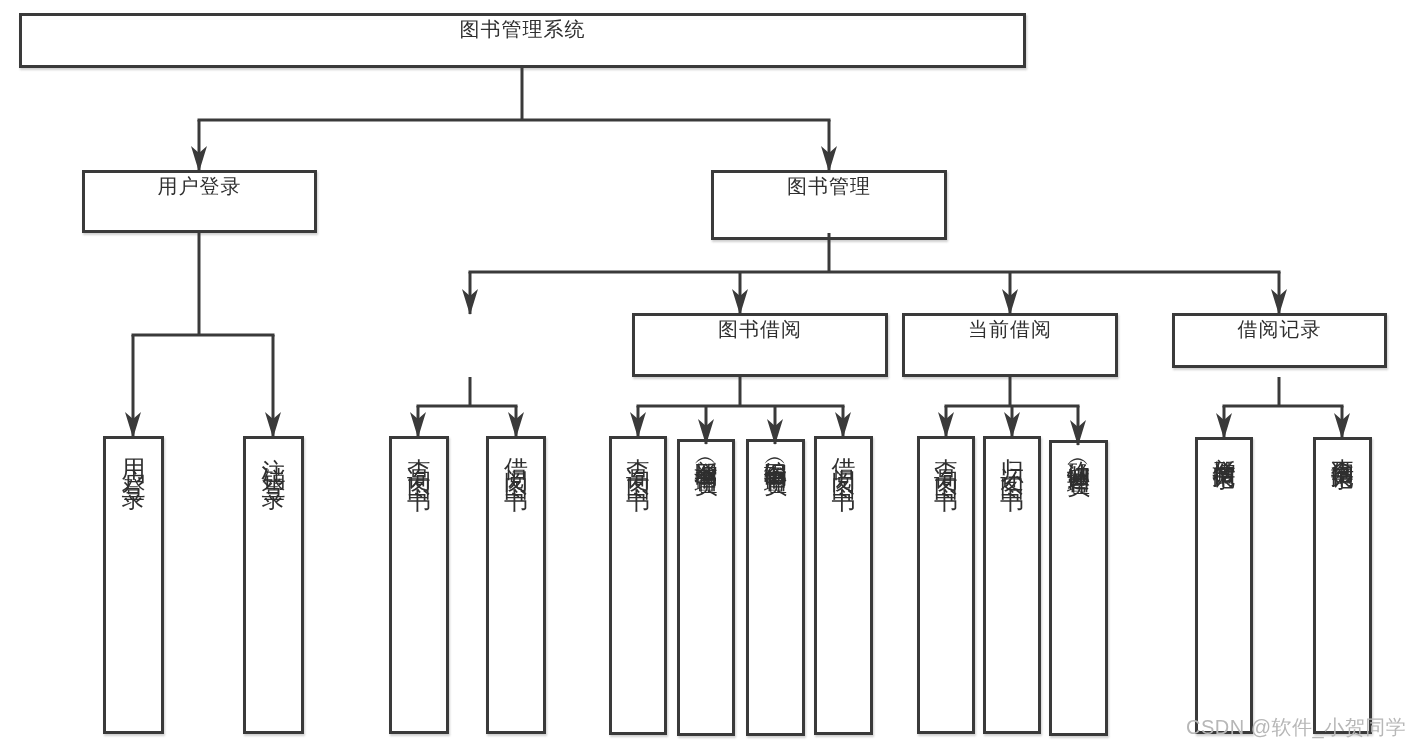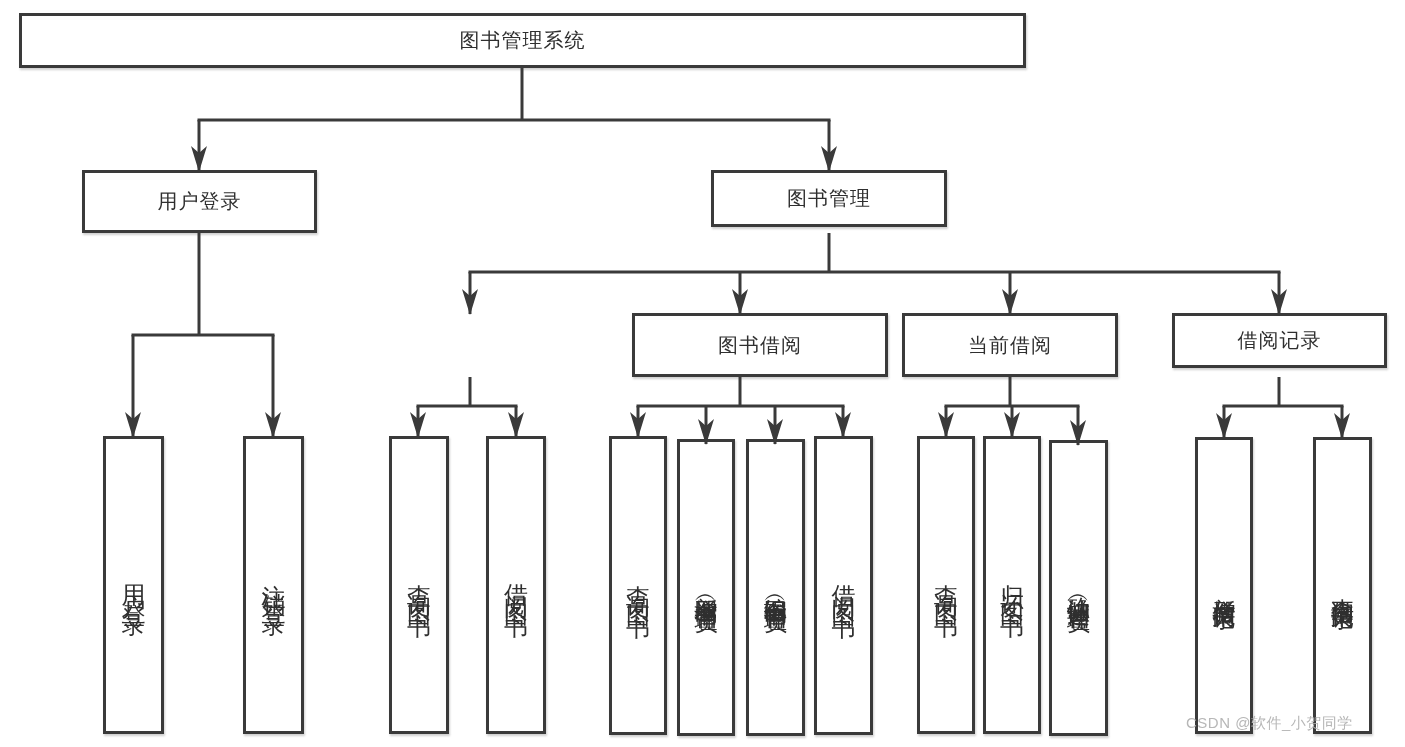--- a/index.html
+++ b/index.html
@@ -22,21 +22,20 @@
     height: 747px;
     pointer-events: none;
     z-index: 2;
   }
   .node {
     position: absolute;
     box-sizing: border-box;
     background: #ffffff;
     border: 3px solid #3a3a3a;
     display: flex;
-    align-items: center;
     justify-content: center;
     color: #2f2f2f;
     font-size: 20px;
     letter-spacing: 1px;
     box-shadow: 1px 2px 2px rgba(120,120,120,0.35);
     z-index: 1;
   }
   .node.tall span {
     writing-mode: vertical-rl;
     letter-spacing: 10px;
@@ -45,21 +44,21 @@
   }
   .node.tall.long span {
     letter-spacing: 2px;
     font-size: 23px;
   }
   .watermark {
     position: absolute;
     top: 714px;
     left: 1186px;
     width: 214px;
-    font-size: 15px;
+    font-size: 20px;
     color: #b7b7b7;
     white-space: nowrap;
     z-index: 6;
     letter-spacing: 0.5px;
   }
 </style>
 </head>
 <body>
 
 <div class="canvas">
@@ -128,21 +127,21 @@
     </g>
   </svg>
 
   <div class="node" style="left:19px; top:13px; width:1007px; height:55px;">
     <span>图书管理系统</span>
   </div>
 
   <div class="node" style="left:82px; top:170px; width:235px; height:63px;">
     <span>用户登录</span>
   </div>
-  <div class="node" style="left:711px; top:170px; width:236px; height:57px;">
+  <div class="node" style="left:711px; top:170px; width:236px; height:70px;">
     <span>图书管理</span>
   </div>
 
   <div class="node" style="left:632px; top:313px; width:256px; height:64px;">
     <span>图书借阅</span>
   </div>
   <div class="node" style="left:902px; top:313px; width:216px; height:64px;font-family:Liberation Mono, monospace;">
     <span>当前借阅</span>
   </div>
   <div class="node" style="left:1172px; top:313px; width:215px; height:55px;">

